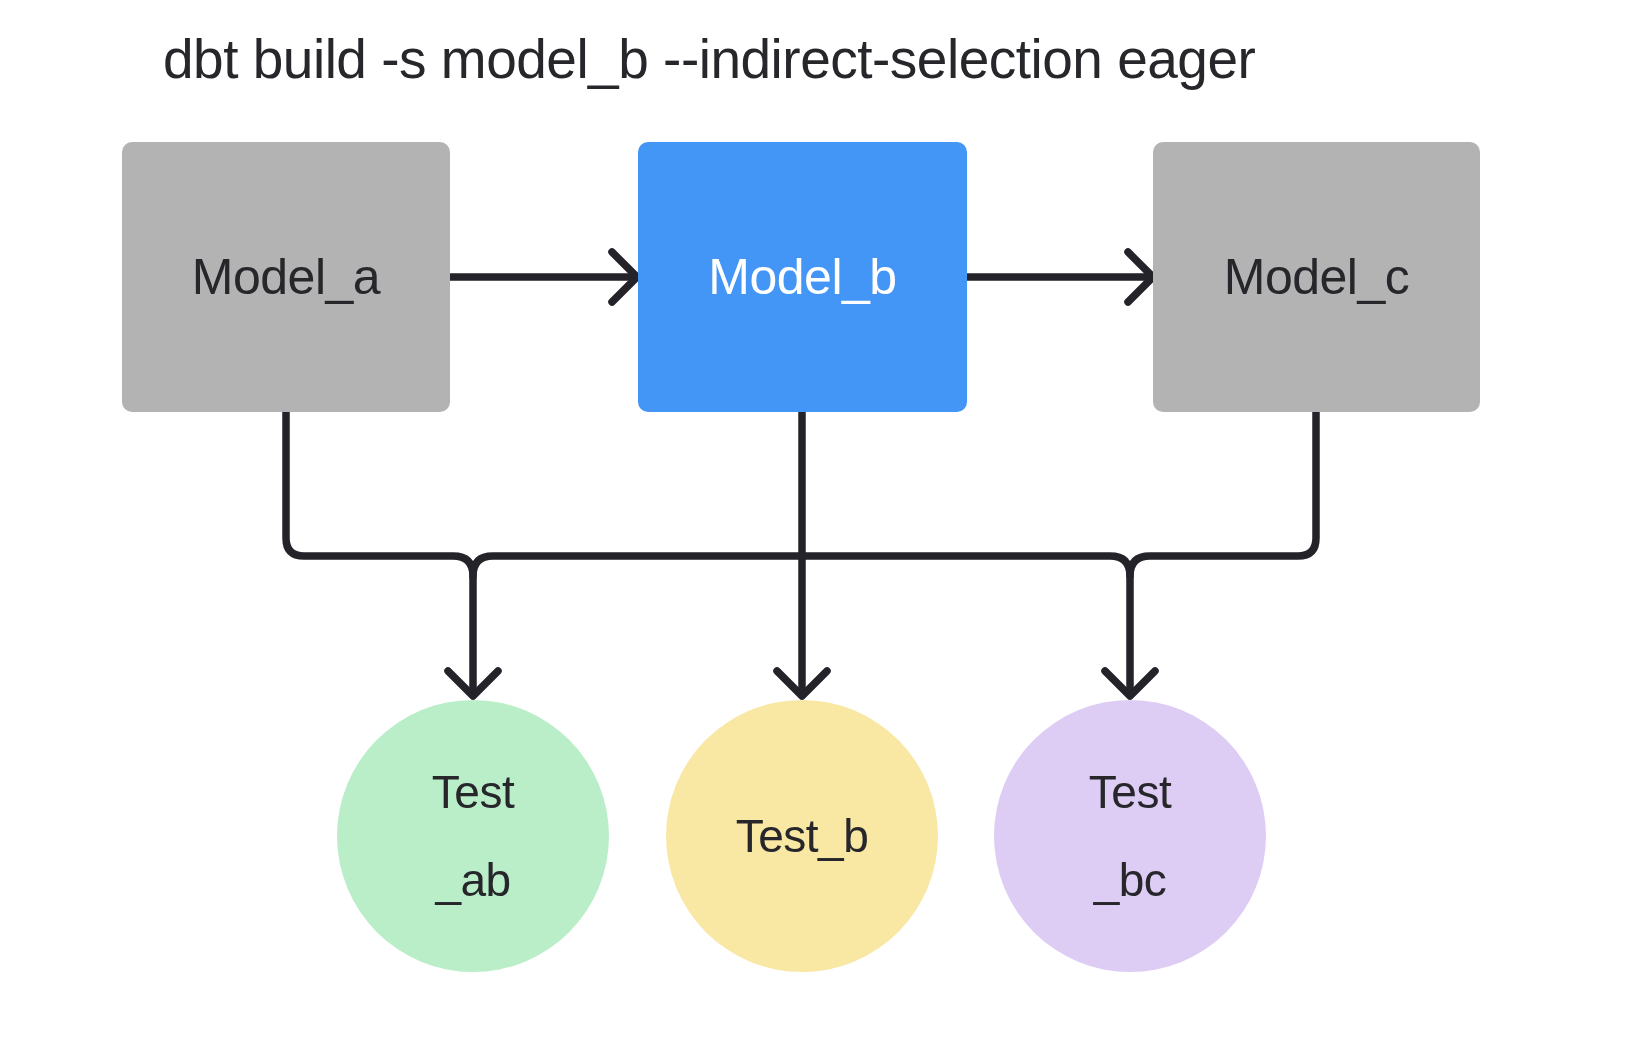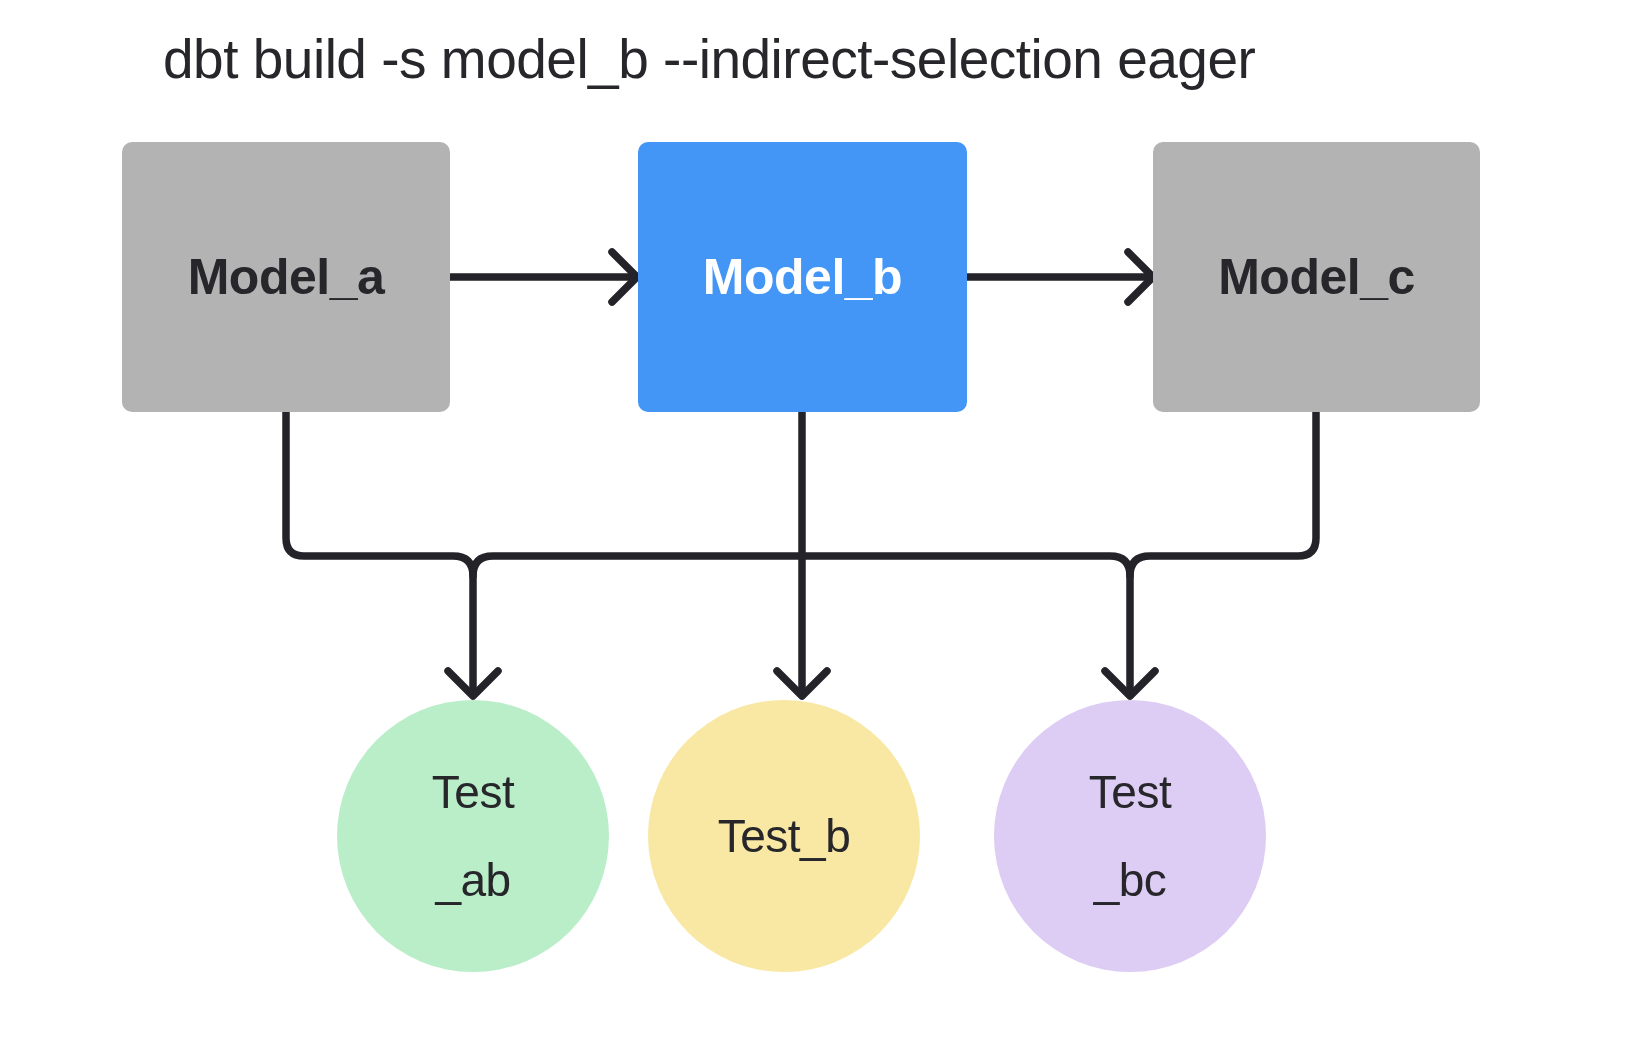--- a/index.html
+++ b/index.html
@@ -51,21 +51,20 @@
     background: var(--node_gray, #b3b3b3);
     display: flex;
     align-items: center;
     justify-content: center;
   }
   .model-node .label {
     font-size: 50px;
     letter-spacing: -0.5px;
     color: var(--text_dark, #26262b);
     white-space: nowrap;
-    font-weight: bold;
   }
   #model_a { left: 122px; }
   #model_b { left: 638px; width: 329px; background: var(--node_blue, #4496f6); }
   #model_b .label { color: var(--text_light, #ffffff); }
   #model_c { left: 1153px; width: 327px; }
   .test-node {
     position: absolute;
     top: 700px;
     width: 272px;
     height: 272px;
@@ -77,21 +76,21 @@
     text-align: center;
   }
   .test-node .label {
     font-size: 46px;
     letter-spacing: -0.5px;
     line-height: 88px;
     color: var(--text_dark, #26262b);
     white-space: nowrap;
   }
   #test_ab { left: 337px; background: var(--test_green, #baeec9); }
-  #test_b  { left: 648px; background: var(--test_yellow, #f9e7a4); }
+  #test_b  { left: 666px; background: var(--test_yellow, #f9e7a4); }
   #test_bc { left: 994px; background: var(--test_purple, #ddccf4); }
 </style>
 </head>
 <body>
 
 <div class="canvas">
 
   <div class="title">dbt build -s model_b --indirect-selection eager</div>
 
   <svg class="connectors" viewBox="0 0 1630 1060" xmlns="http://www.w3.org/2000/svg">

